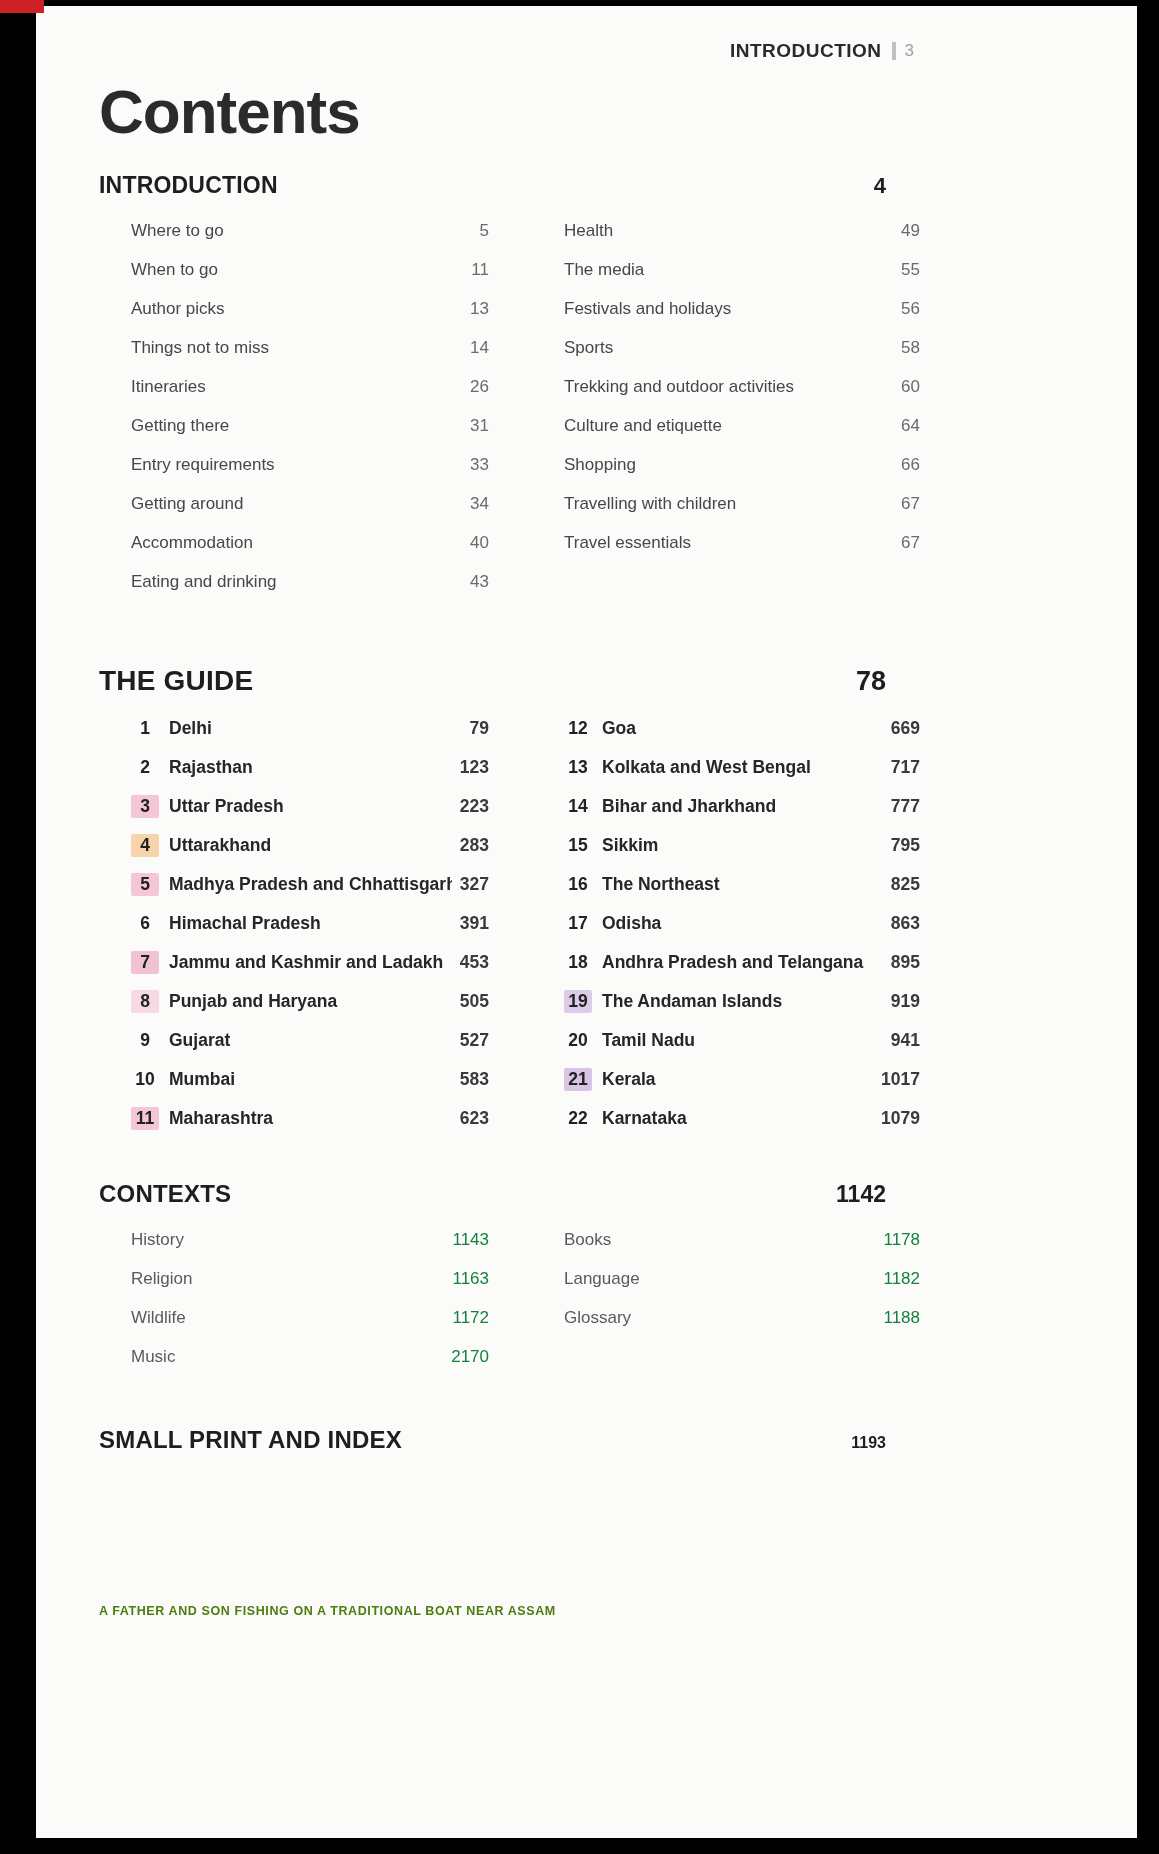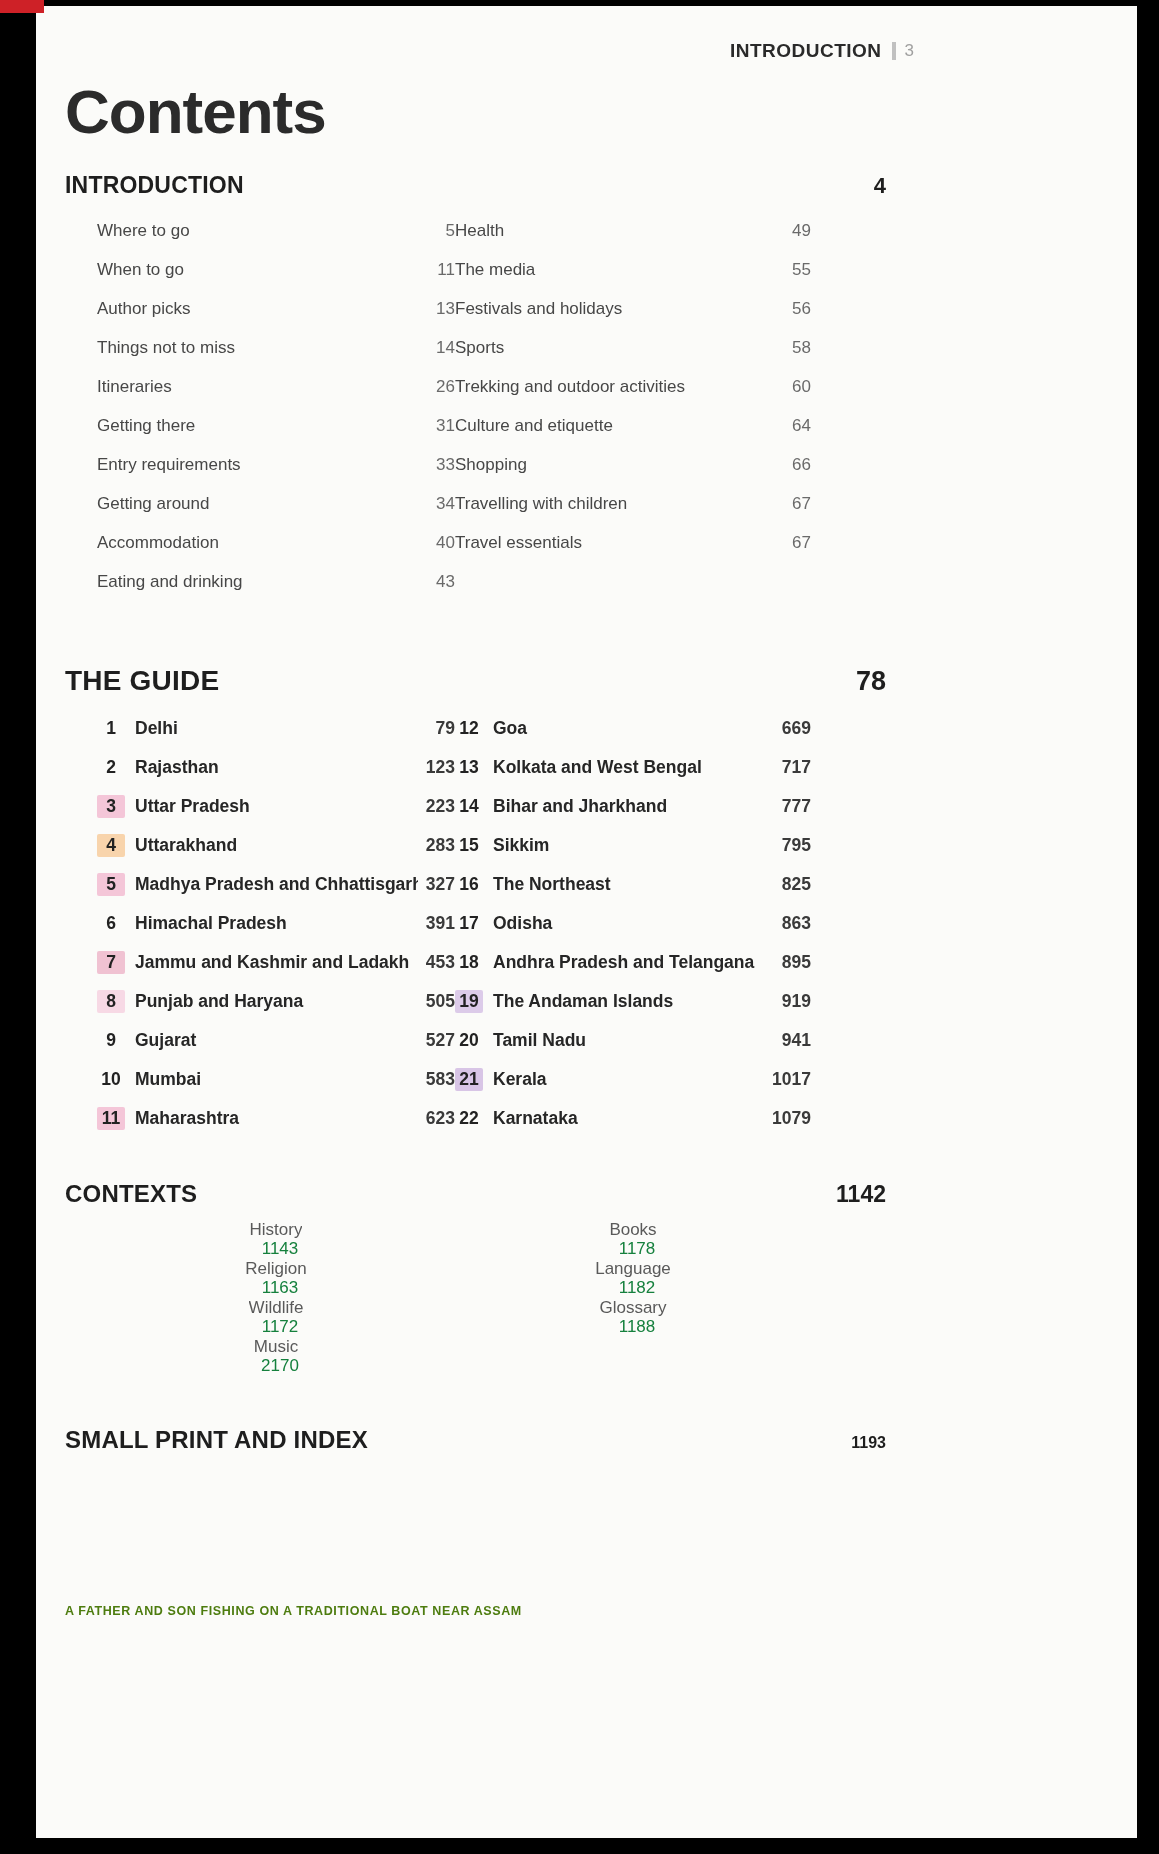--- a/index.html
+++ b/index.html
@@ -1,19 +1,19 @@
 <!DOCTYPE html>
 <html><head>
 <meta charset="utf-8">
 <style>
   html,body{margin:0;padding:0;}
   body{font-family:"Liberation Sans", sans-serif; background:#111;}
   .scan{position:relative;width:1159px;height:1854px;background:#000;overflow:hidden;}
   .red-mark{position:absolute;left:0;top:0;width:44px;height:13px;background:#ce2127;z-index:3;}
-  .page{position:absolute;left:36px;top:6px;right:22px;bottom:16px;background:#fbfbf9;z-index:1;}
+  .page{position:absolute;left:36px;top:6px;right:22px;bottom:16px;background:#fbfbf9;z-index:1;padding-left:34px;}
   .content{padding:34px 251px 0 29px;color:#333;}
 
   
   .hdr-row{display:flex;justify-content:flex-end;align-items:center;height:22px;margin-right:-28px;}
   .hdr-label{font-size:19px;font-weight:700;color:#2a2a2a;letter-spacing:0.5px;}
   .hdr-divider{display:inline-block;width:4px;height:18px;background:#c0c0c0;margin:0 9px 0 10px;}
   .hdr-page{font-size:17px;color:#a0a0a0;font-weight:400;}
 
   
   .page-title{font-size:62px;font-weight:600;color:#2b2b2b;letter-spacing:-1px;margin:16px 0 26px;line-height:1.1;}
@@ -29,34 +29,34 @@
   .sec-guide .section-heading{font-size:28px;font-weight:700;}
   .sec-guide .section-page{font-size:27px;}
   .sec-contexts{margin-top:42px;}
   .sec-contexts .section-heading{font-size:24px;font-weight:700;}
   .sec-contexts .section-page{font-size:23px;}
   .sec-small{margin-top:50px;}
   .sec-small .section-heading{font-size:24px;font-weight:700;}
   .sec-small .section-page{font-size:16px;}
 
   
-  .cols{display:grid;grid-template-columns:390px 356px;margin-top:12px;}
+  .cols{display:grid;grid-template-columns:390px 356px;column-gap:75px;margin-top:12px;}
   .col{display:block;}
   .col-left .toc-row{padding-left:32px;}
 
   
   .toc-row{display:flex;align-items:center;height:39px;font-size:17px;color:#474747;}
   .toc-label{flex:1;white-space:nowrap;overflow:hidden;}
   .toc-page{color:#6a6a6a;margin-left:8px;}
   .toc-row.chapter{color:#262626;font-weight:600;font-size:17.5px;}
   .toc-row.chapter .toc-page{color:#3a3a3a;font-weight:600;}
   .ch-num{display:inline-flex;justify-content:center;align-items:center;min-width:20px;height:23px;padding:0 4px;margin-right:10px;border-radius:2px;font-weight:700;color:#222;}
 
   
-  .sec-contexts .toc-row{color:#5a5a5a;flex-direction:column;}
+  .sec-contexts .toc-row{color:#5a5a5a;}
   .sec-contexts .toc-page{color:#15803d;}
 
   
   .footer-caption{margin-top:150px;font-size:12.5px;font-weight:700;color:#4d7c0f;letter-spacing:0.6px;}
 </style>
 </head>
 <body>
 
 <div class="scan">
   <div class="red-mark"></div>

